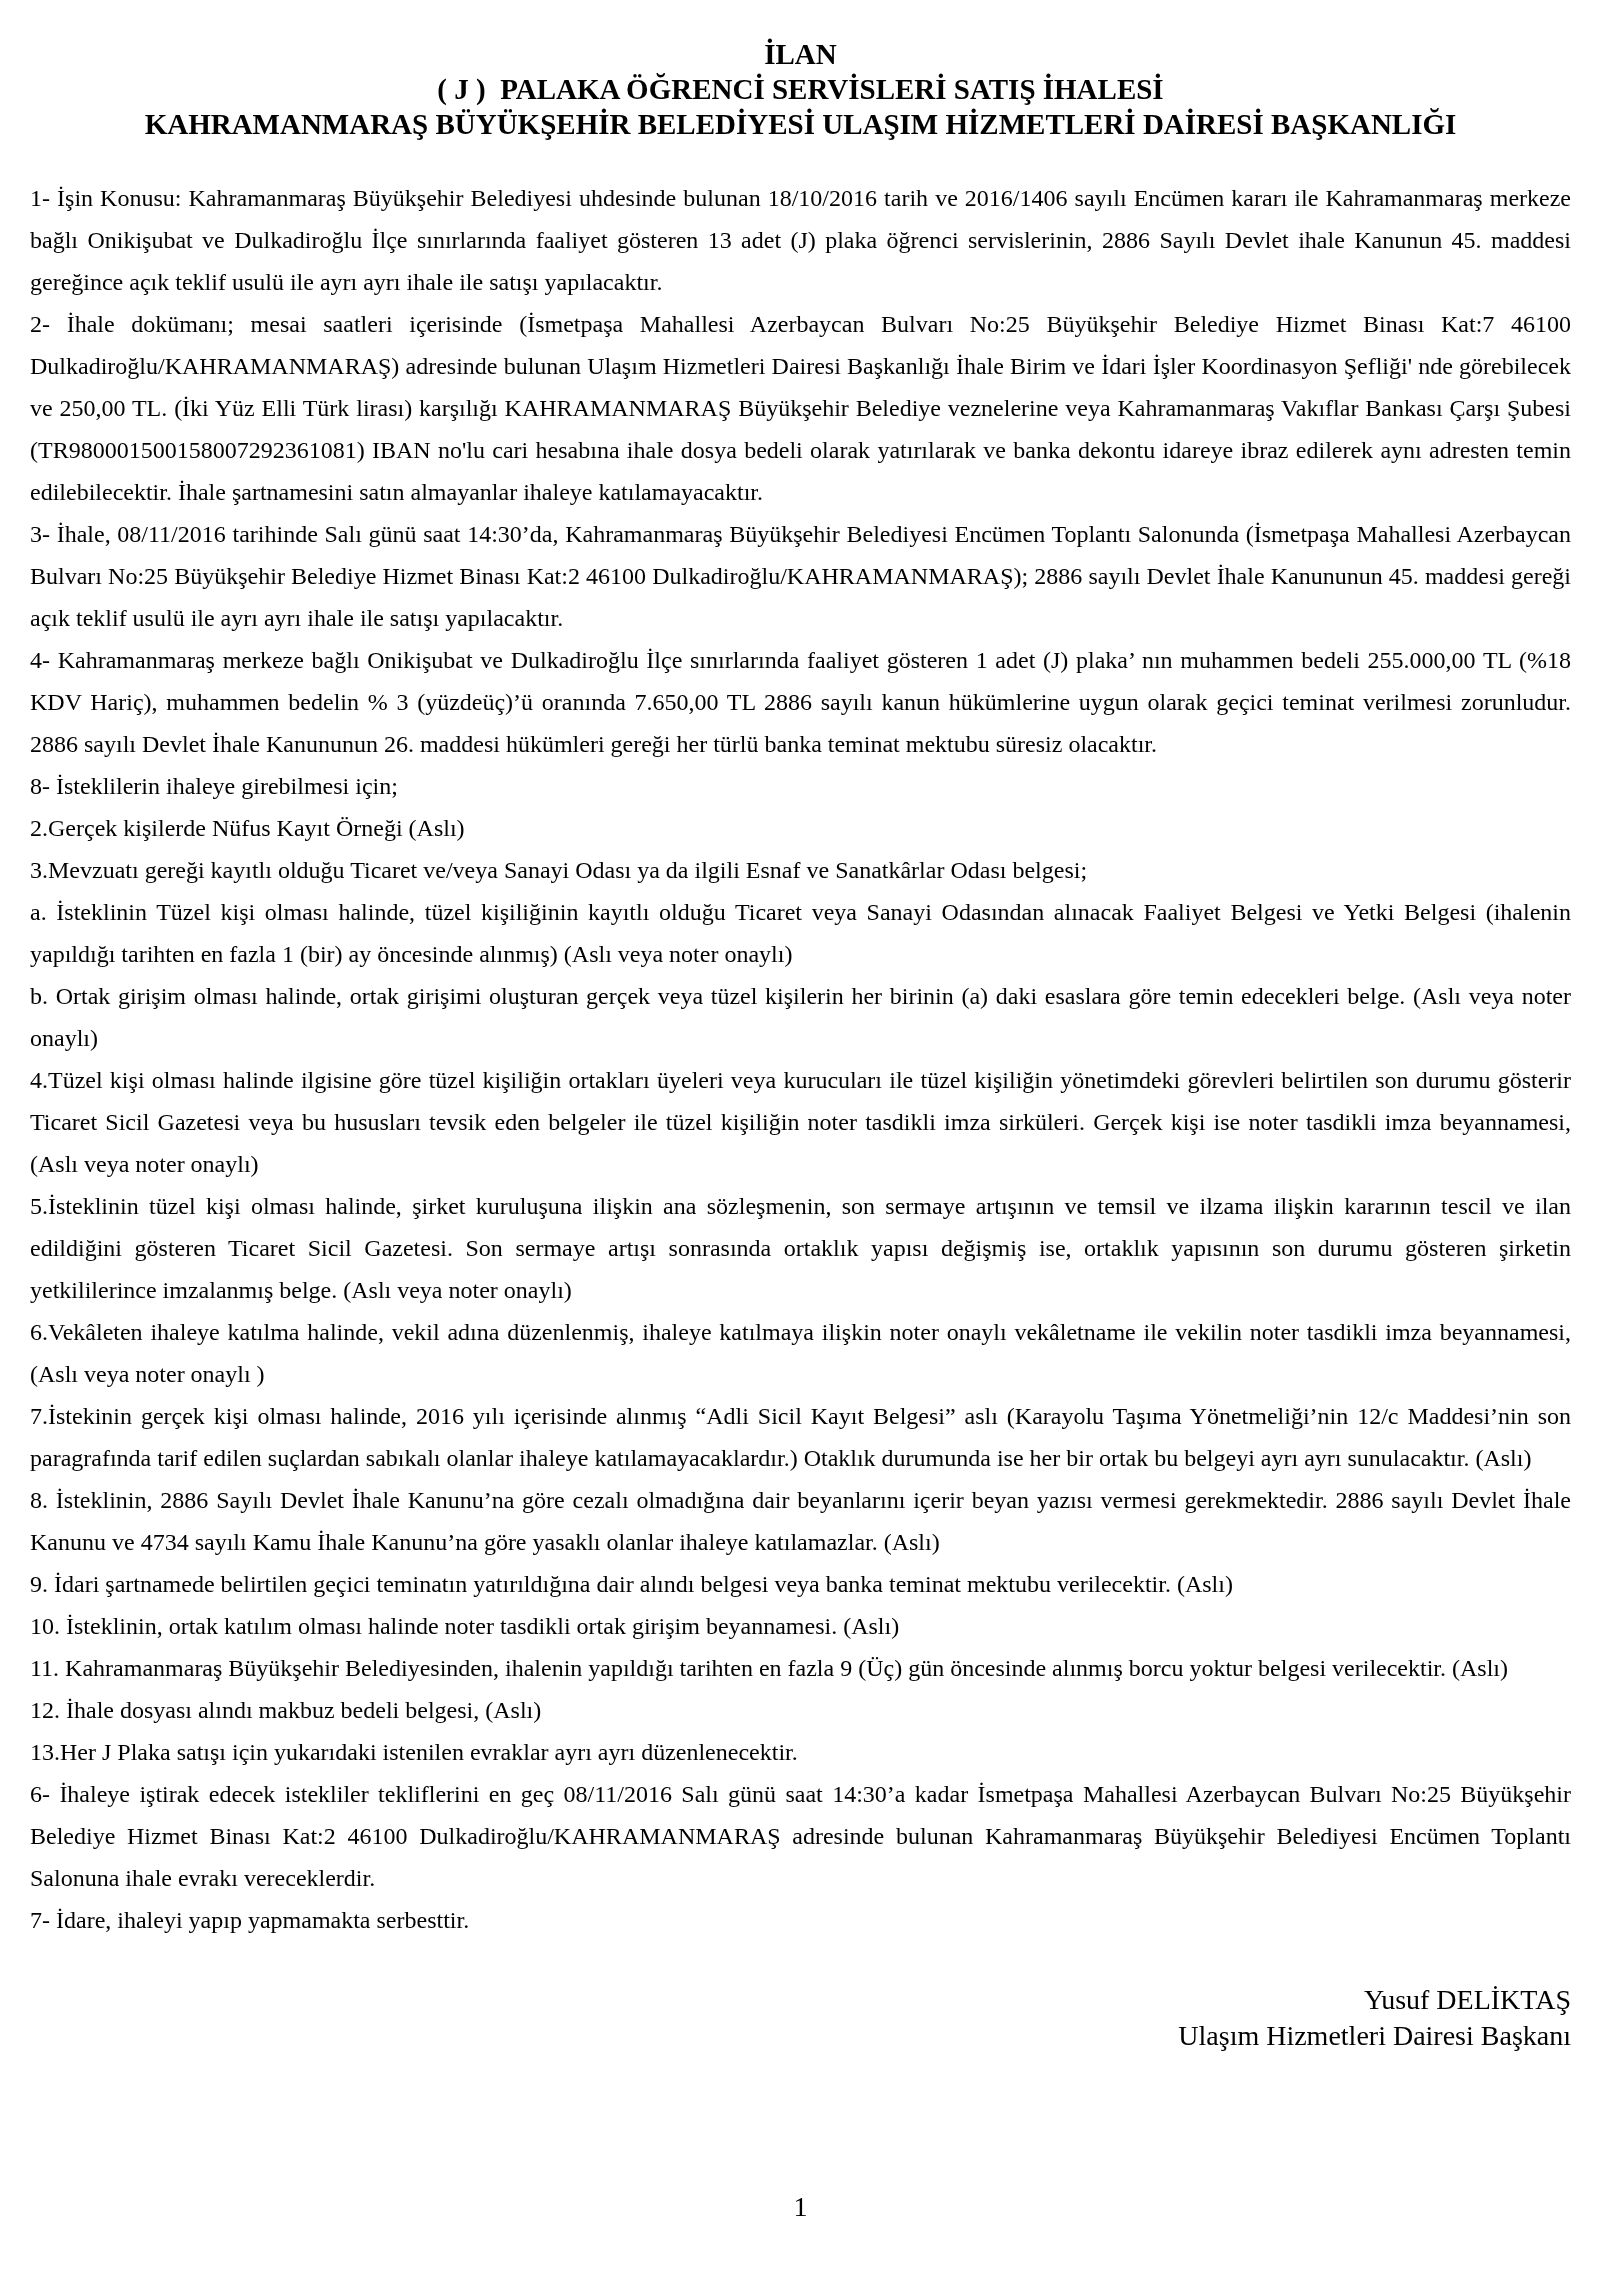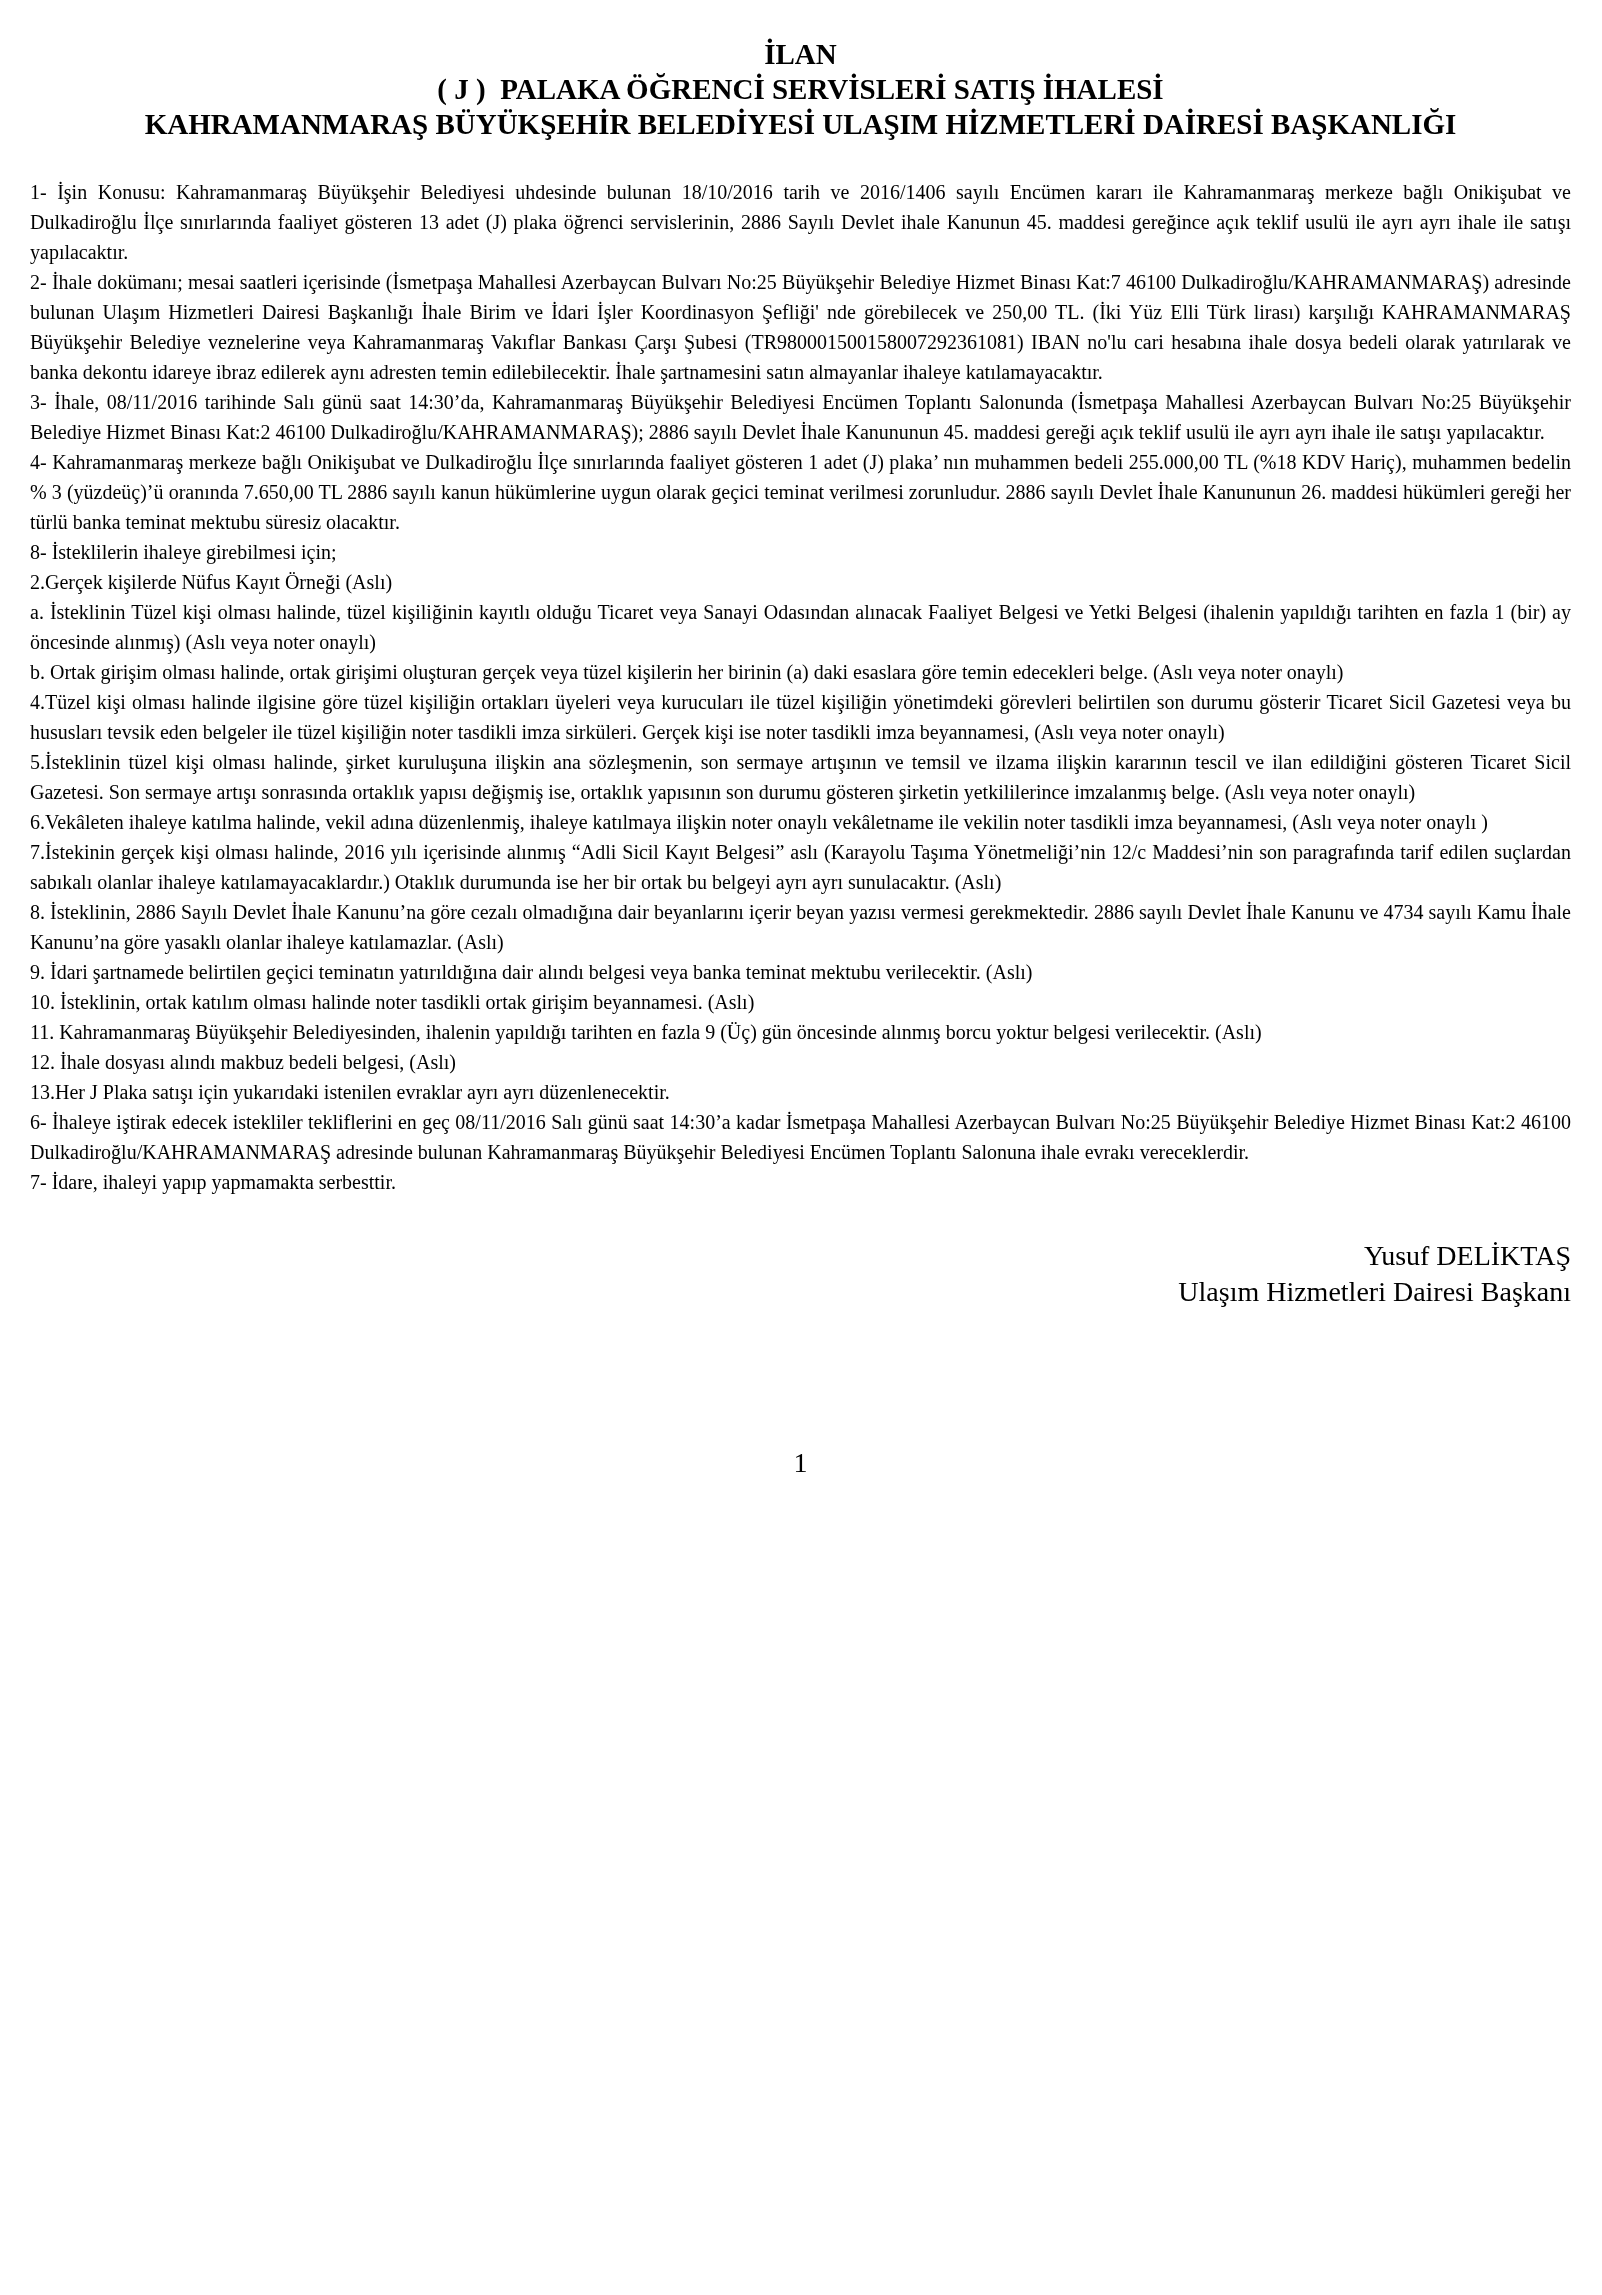--- a/index.html
+++ b/index.html
@@ -27,22 +27,22 @@
   .title-line {
     font-size: 29px;
     line-height: 35px;
     white-space: pre-wrap;
   }
   .body-text {
     margin-top: 35px;
   }
   .body-text p.para {
     margin: 0;
-    font-size: 20px;
-    line-height: 30px;
+    font-size: 24px;
+    line-height: 42px;
     text-align: justify;
     text-justify: inter-word;
   }
   .signature-block {
     margin-top: 41px;
     margin-left: 46.5%;
     width: 53.5%;
     text-align: right;
     font-size: 28px;
     line-height: 36px;
@@ -65,20 +65,21 @@
     <div class="title-line">KAHRAMANMARAŞ BÜYÜKŞEHİR BELEDİYESİ ULAŞIM HİZMETLERİ DAİRESİ BAŞKANLIĞI</div>
   </div>
 
   <div class="body-text">
       <p class="para">1- İşin Konusu: Kahramanmaraş Büyükşehir Belediyesi uhdesinde bulunan 18/10/2016 tarih ve 2016/1406 sayılı Encümen kararı ile Kahramanmaraş merkeze bağlı Onikişubat ve Dulkadiroğlu İlçe sınırlarında faaliyet gösteren 13 adet (J) plaka öğrenci servislerinin, 2886 Sayılı Devlet ihale Kanunun 45. maddesi gereğince açık teklif usulü ile ayrı ayrı ihale ile satışı yapılacaktır.</p>
       <p class="para">2- İhale dokümanı; mesai saatleri içerisinde (İsmetpaşa Mahallesi Azerbaycan Bulvarı No:25 Büyükşehir Belediye Hizmet Binası Kat:7 46100 Dulkadiroğlu/KAHRAMANMARAŞ) adresinde bulunan Ulaşım Hizmetleri Dairesi Başkanlığı İhale Birim ve İdari İşler Koordinasyon Şefliği' nde görebilecek ve 250,00 TL. (İki Yüz Elli Türk lirası) karşılığı KAHRAMANMARAŞ Büyükşehir Belediye veznelerine veya Kahramanmaraş Vakıflar Bankası Çarşı Şubesi (TR980001500158007292361081) IBAN no'lu cari hesabına ihale dosya bedeli olarak yatırılarak ve banka dekontu idareye ibraz edilerek aynı adresten temin edilebilecektir. İhale şartnamesini satın almayanlar ihaleye katılamayacaktır.</p>
       <p class="para">3- İhale, 08/11/2016  tarihinde Salı günü saat 14:30’da, Kahramanmaraş Büyükşehir Belediyesi Encümen Toplantı Salonunda (İsmetpaşa Mahallesi Azerbaycan Bulvarı No:25 Büyükşehir Belediye Hizmet Binası Kat:2 46100 Dulkadiroğlu/KAHRAMANMARAŞ); 2886 sayılı Devlet İhale Kanununun 45. maddesi gereği açık teklif usulü ile ayrı ayrı ihale ile satışı yapılacaktır.</p>
       <p class="para">4- Kahramanmaraş merkeze bağlı Onikişubat ve Dulkadiroğlu İlçe sınırlarında faaliyet gösteren 1 adet (J) plaka’ nın muhammen bedeli 255.000,00 TL (%18 KDV Hariç), muhammen bedelin % 3 (yüzdeüç)’ü oranında 7.650,00 TL 2886 sayılı kanun hükümlerine uygun olarak geçici teminat verilmesi zorunludur. 2886 sayılı Devlet İhale Kanununun 26. maddesi hükümleri gereği her türlü banka teminat mektubu süresiz olacaktır.</p>
       <p class="para">8- İsteklilerin ihaleye girebilmesi için;</p>
       <p class="para">2.Gerçek kişilerde Nüfus Kayıt Örneği (Aslı)</p>
+      <p class="para">3.Mevzuatı gereği kayıtlı olduğu Ticaret ve/veya Sanayi Odası ya da ilgili Esnaf ve Sanatkârlar Odası belgesi;</p>
       <p class="para">a. İsteklinin Tüzel kişi olması halinde, tüzel kişiliğinin kayıtlı olduğu Ticaret veya Sanayi Odasından alınacak Faaliyet Belgesi ve Yetki Belgesi (ihalenin yapıldığı tarihten en fazla 1 (bir) ay öncesinde alınmış) (Aslı veya noter onaylı)</p>
       <p class="para">b. Ortak girişim olması halinde, ortak girişimi oluşturan gerçek veya tüzel kişilerin her birinin (a) daki esaslara göre temin edecekleri belge. (Aslı veya noter onaylı)</p>
       <p class="para">4.Tüzel kişi olması halinde ilgisine göre tüzel kişiliğin ortakları üyeleri veya kurucuları ile tüzel kişiliğin yönetimdeki görevleri belirtilen son durumu gösterir Ticaret Sicil Gazetesi veya bu hususları tevsik eden belgeler ile tüzel kişiliğin noter tasdikli imza sirküleri. Gerçek kişi ise noter tasdikli imza beyannamesi, (Aslı veya noter onaylı)</p>
       <p class="para">5.İsteklinin tüzel kişi olması halinde, şirket kuruluşuna ilişkin ana sözleşmenin, son sermaye artışının ve temsil ve ilzama ilişkin kararının tescil ve ilan edildiğini gösteren Ticaret Sicil Gazetesi. Son sermaye artışı sonrasında ortaklık yapısı değişmiş ise, ortaklık yapısının son durumu gösteren şirketin yetkililerince imzalanmış belge. (Aslı veya noter onaylı)</p>
       <p class="para">6.Vekâleten ihaleye katılma halinde, vekil adına düzenlenmiş, ihaleye katılmaya ilişkin noter onaylı vekâletname ile vekilin noter tasdikli imza beyannamesi, (Aslı veya noter onaylı )</p>
       <p class="para">7.İstekinin gerçek kişi olması halinde, 2016 yılı içerisinde alınmış “Adli Sicil Kayıt Belgesi” aslı (Karayolu Taşıma Yönetmeliği’nin 12/c Maddesi’nin son paragrafında tarif edilen suçlardan sabıkalı olanlar ihaleye katılamayacaklardır.) Otaklık durumunda ise her bir ortak bu belgeyi ayrı ayrı sunulacaktır. (Aslı)</p>
       <p class="para">8. İsteklinin, 2886 Sayılı Devlet İhale Kanunu’na göre cezalı olmadığına dair beyanlarını içerir beyan yazısı vermesi gerekmektedir. 2886 sayılı Devlet İhale Kanunu ve 4734 sayılı Kamu İhale Kanunu’na göre yasaklı olanlar ihaleye katılamazlar. (Aslı)</p>
       <p class="para">9. İdari şartnamede belirtilen geçici teminatın yatırıldığına dair alındı belgesi veya banka teminat mektubu verilecektir. (Aslı)</p>
       <p class="para">10. İsteklinin, ortak katılım olması halinde noter tasdikli ortak girişim beyannamesi. (Aslı)</p>
       <p class="para">11. Kahramanmaraş Büyükşehir Belediyesinden, ihalenin yapıldığı tarihten en fazla 9 (Üç) gün öncesinde alınmış borcu yoktur belgesi verilecektir. (Aslı)</p>

